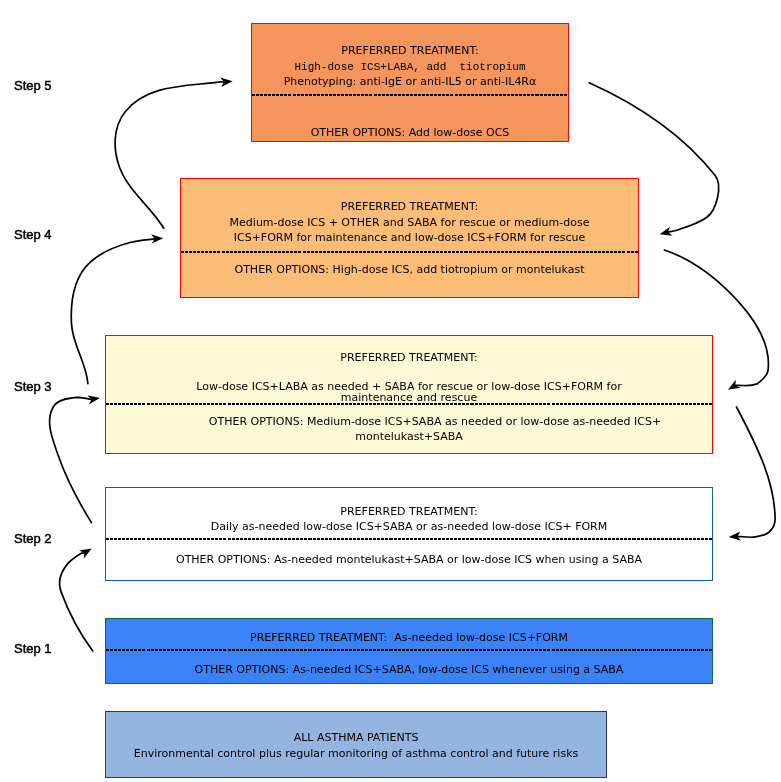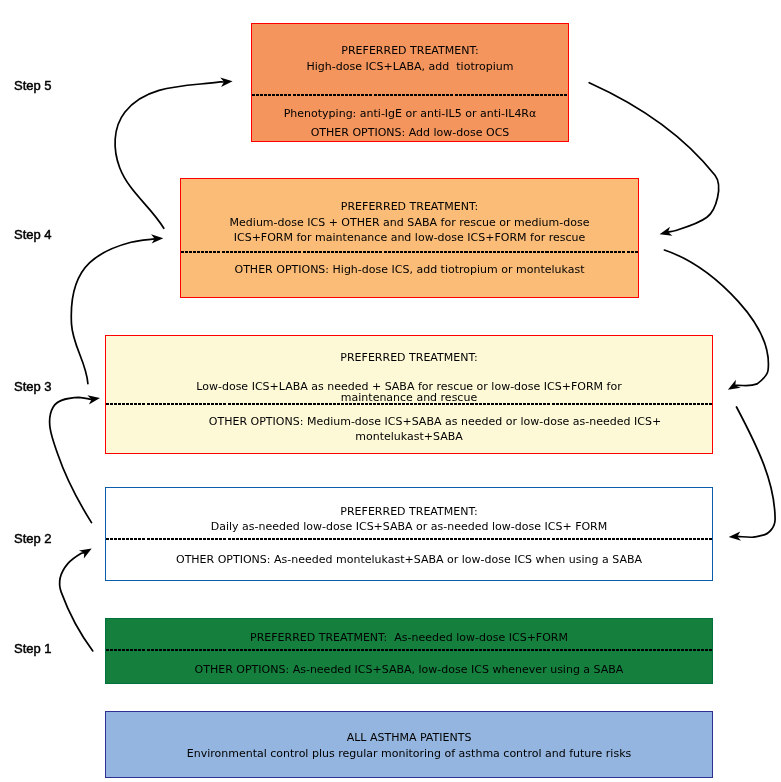--- a/index.html
+++ b/index.html
@@ -67,22 +67,22 @@
 <div id="canvas">
 
   <div class="step-label" style="left:14px; top:78.8px;">Step 5</div>
   <div class="step-label" style="left:14px; top:227.9px;">Step 4</div>
   <div class="step-label" style="left:14px; top:379.6px;">Step 3</div>
   <div class="step-label" style="left:14px; top:531.6px;">Step 2</div>
   <div class="step-label" style="left:14px; top:641.6px;">Step 1</div>
 
   <div class="box" style="left:251px; top:23px; width:318px; height:119px; background:#F4955E; border:1.5px solid #FF0000;">
     <div class="tline" style="top:21.1px;">PREFERRED TREATMENT:</div>
-    <div class="tline" style="top:37.2px;">High-dose ICS+LABA, add&nbsp; tiotropium</div>
-    <div class="tline" style="top:52.2px;margin-top:32px;">Phenotyping: anti-IgE or anti-IL5 or anti-IL4Rα</div>
+    <div class="tline" style="top:37.2px;font-family:Liberation Mono, monospace;">High-dose ICS+LABA, add&nbsp; tiotropium</div>
+    <div class="tline" style="top:52.2px;">Phenotyping: anti-IgE or anti-IL5 or anti-IL4Rα</div>
     <div class="divider" style="top:70.2px;"></div>
     <div class="tline" style="top:103px;">OTHER OPTIONS: Add low-dose OCS</div>
   </div>
 
   <div class="box" style="left:180px; top:178px; width:459px; height:120px; background:#FBBC78; border:1.5px solid #FF0000;">
     <div class="tline" style="top:22.0px;">PREFERRED TREATMENT:</div>
     <div class="tline" style="top:38.0px;">Medium-dose ICS + OTHER and SABA for rescue or medium-dose</div>
     <div class="tline" style="top:53.4px;">ICS+FORM for maintenance and low-dose ICS+FORM for rescue</div>
     <div class="divider" style="top:72.4px;"></div>
     <div class="tline" style="top:85.4px;">OTHER OPTIONS: High-dose ICS, add tiotropium or montelukast</div>
@@ -97,27 +97,27 @@
     <div class="tline" style="top:95.4px;">montelukast+SABA</div>
   </div>
 
   <div class="box" style="left:105px; top:487px; width:608px; height:94px; background:#FFFFFF; border:1.5px solid #0B5CAB;">
     <div class="tline" style="top:17.9px;">PREFERRED TREATMENT:</div>
     <div class="tline" style="top:33.1px;">Daily as-needed low-dose ICS+SABA or as-needed low-dose ICS+ FORM</div>
     <div class="divider" style="top:50.4px;"></div>
     <div class="tline" style="top:65.5px;">OTHER OPTIONS: As-needed montelukast+SABA or low-dose ICS when using a SABA</div>
   </div>
 
-  <div class="box" style="left:105px; top:618px; width:608px; height:66px; background:#15803d; border:1.5px solid #00703C;">
+  <div class="box" style="left:105px; top:618px; width:608px; height:66px; background:#3b82f6; border:1.5px solid #00703C;">
     <div class="tline" style="top:13.3px;">PREFERRED TREATMENT:&nbsp; As-needed low-dose ICS+FORM</div>
     <div class="divider" style="top:30.1px;"></div>
     <div class="tline" style="top:44.7px;">OTHER OPTIONS: As-needed ICS+SABA, low-dose ICS whenever using a SABA</div>
   </div>
 
-  <div class="box" style="left:105px; top:711px; width:608px; height:67px; background:#94B5DF; border:1.6px solid #2E3192;">
+  <div class="box" style="left:105px; top:711px; width:502px; height:67px; background:#94B5DF; border:1.6px solid #2E3192;">
     <div class="tline" style="top:19.8px;">ALL ASTHMA PATIENTS</div>
     <div class="tline" style="top:36.3px;">Environmental control plus regular monitoring of asthma control and future risks</div>
   </div>
 
   <svg class="arrows" viewBox="0 0 781 782">
     <g>
       <path class="arrow-path" d="M 163.8,228.3 C 150.8,206.7 128.9,191.7 119.7,167.7 C 112.9,150.0 112.7,127.6 125.0,112.0 C 147.3,83.7 188.1,86.4 220.2,81.9 C 221.7,81.8 222.7,81.9 224.0,82.0"></path>
       <path class="arrow-head" d="M 232.60,81.20 L 221.06,86.93 L 223.99,81.95 L 220.24,77.56 Z"></path>
     </g>
     <g>

